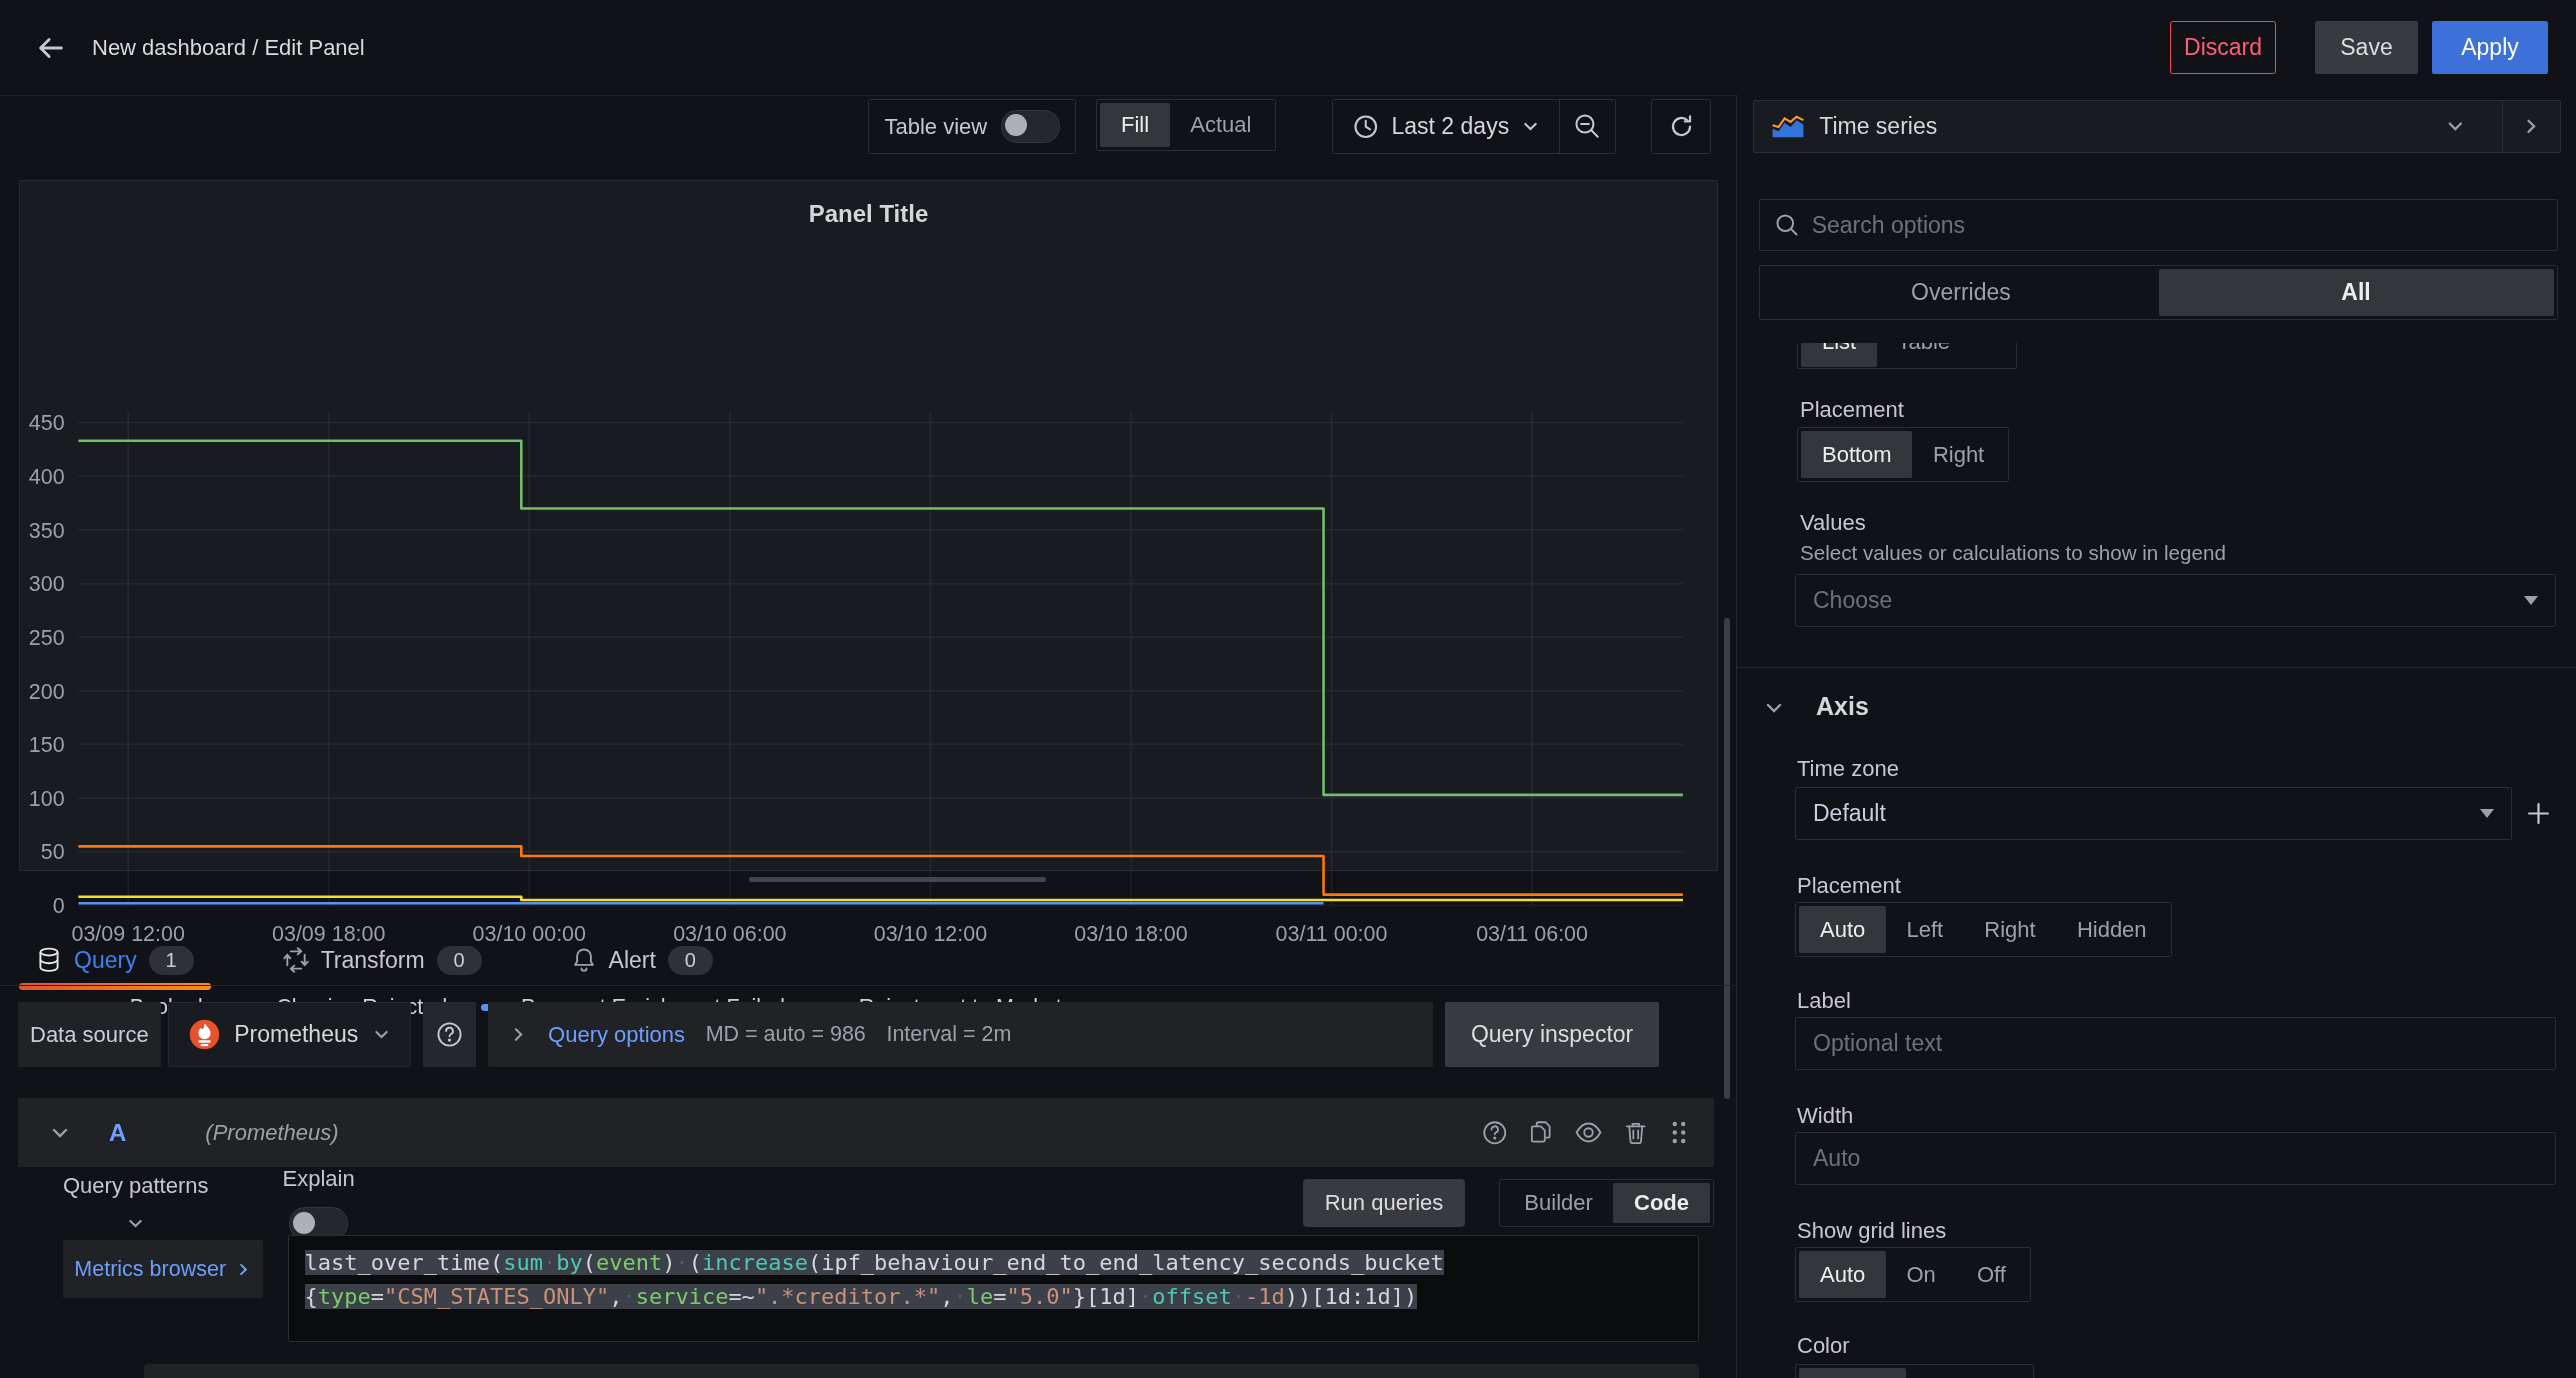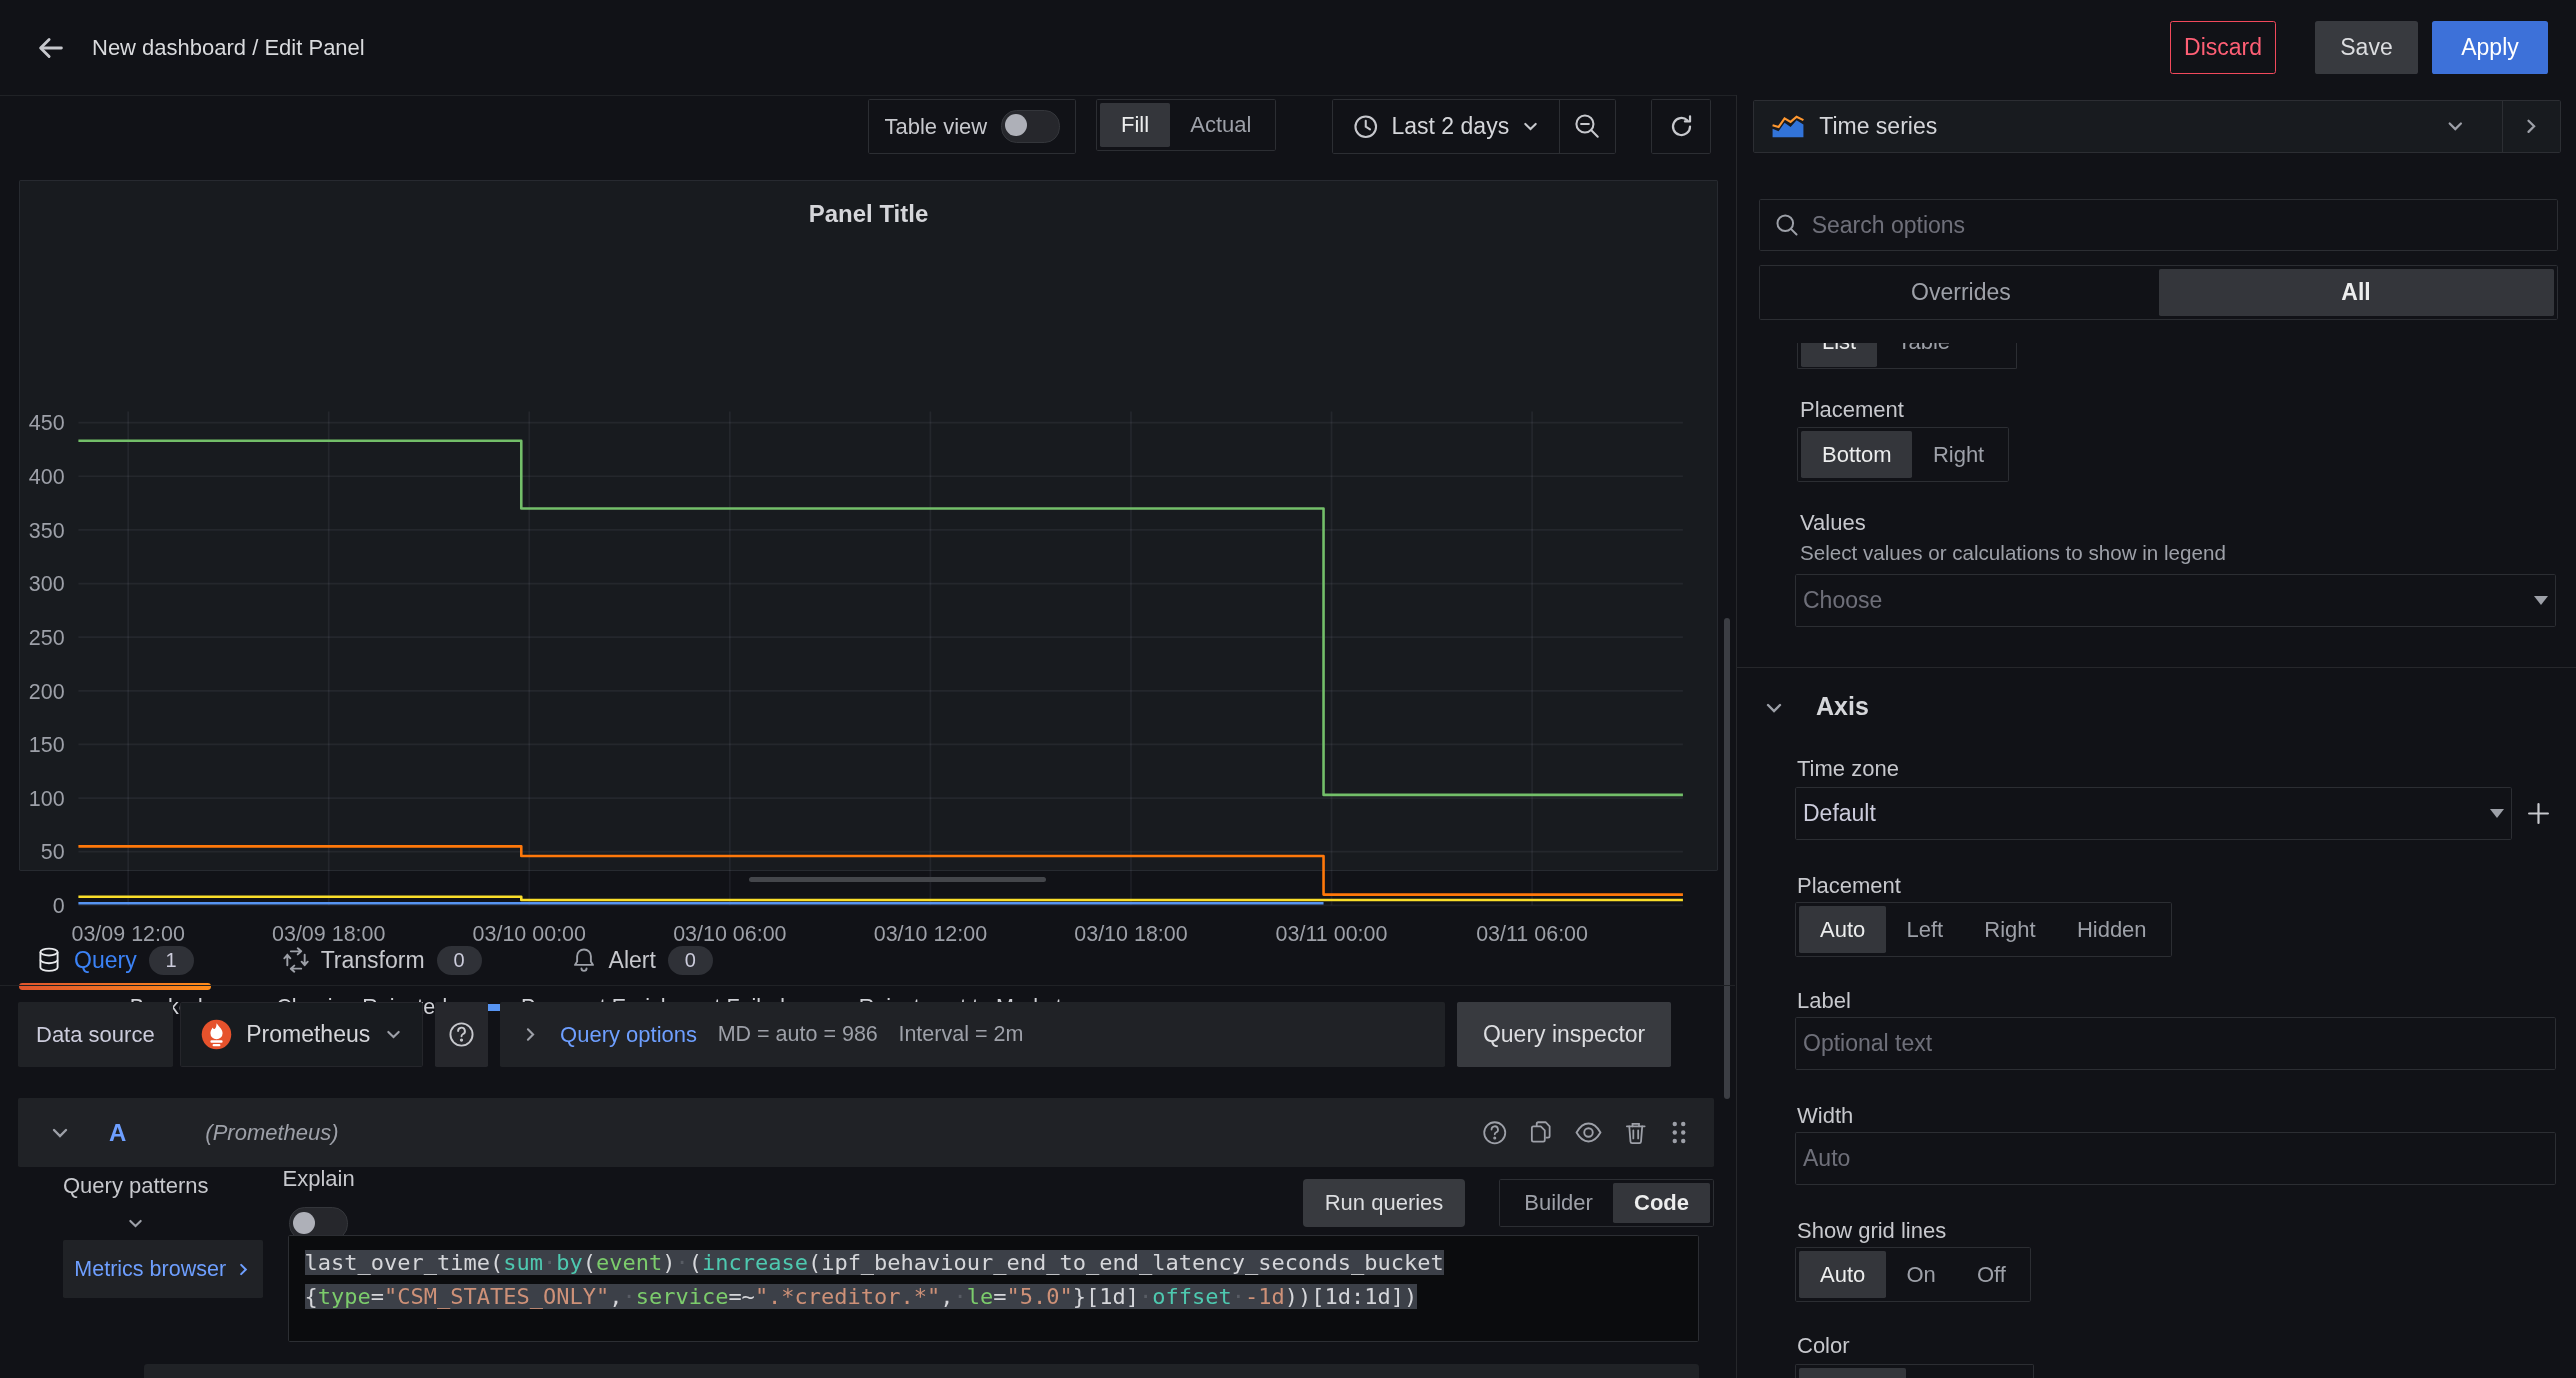--- a/index.html
+++ b/index.html
@@ -42,21 +42,21 @@
   .viz-caret{position:absolute;right:94px;}
   .viz-expand{position:absolute;right:0;top:0;width:57px;height:100%;border-left:0.9px solid #2c2e33;display:flex;align-items:center;justify-content:center;}
   .search-box{left:1759px;top:199px;width:799px;height:52px;border:0.9px solid #2c2e33;background:#111217;border-radius:1.7px;display:flex;align-items:center;gap:12px;padding:0 13.7px;box-sizing:border-box;}
   .placeholder{color:rgba(204,204,220,0.5);font-size:23px;}
   .opt-tabs{left:1759px;top:265px;width:799px;height:55px;}
   .opt-tabs .seg{flex:1;justify-content:center;font-size:23px;}
   .clip-box{left:1797px;top:343px;width:220px;height:26px;overflow:hidden;border-left:0.9px solid #2c2e33;border-right:0.9px solid #2c2e33;border-bottom:0.9px solid #2c2e33;border-radius:0 0 1.7px 1.7px;box-sizing:border-box;}
   .clip-inner{display:flex;padding:0 3.4px;transform:translateY(-26px);height:50px;align-items:stretch;}
   .flabel{font-size:22px;font-weight:500;color:#c7c8cd;}
   .fdesc{font-size:20.6px;color:#9da0a8;}
-  .select,.input{background:#111217;border:0.9px solid #2c2e33;border-radius:1.7px;height:53px;display:flex;align-items:center;padding:0 7px;font-size:23px;color:#ccccdc;box-sizing:border-box;justify-content:space-between;}
+  .select,.input{background:#111217;border:0.9px solid #2c2e33;border-radius:1.7px;height:53px;display:flex;align-items:center;padding:0 17px;font-size:23px;color:#ccccdc;box-sizing:border-box;justify-content:space-between;}
   .divider-h{background:#26272b;height:0.9px;}
   .section-title{font-size:25px;font-weight:600;color:#d5d6da;}
 
   
   .chart-panel{left:19px;top:180px;width:1699px;height:691px;background:#181b1f;border:0.9px solid rgba(204,204,220,0.09);border-radius:1.7px;box-sizing:border-box;}
   .chart-title{left:0;top:19px;width:100%;text-align:center;font-size:24px;font-weight:600;color:#d5d6da;}
   .legend-row{left:70px;top:814px;display:flex;gap:34px;align-items:center;}
   .legend-item{display:flex;align-items:center;gap:13.7px;cursor:pointer;}
   .legend-swatch{width:26px;height:7.7px;border-radius:3.4px;}
   .legend-label{font-size:21.5px;color:#d0d1d6;}
@@ -68,21 +68,21 @@
   .tabs-row{left:19px;top:935px;height:50px;display:flex;align-items:center;gap:55px;}
   .tab{display:flex;align-items:center;gap:12px;padding:0 17px;height:100%;position:relative;}
   .tab-label{font-size:23px;color:#c7c8cd;font-weight:500;}
   .tab.active .tab-label{color:#3b82f6;}
   .tab-badge{background:#2f3137;border-radius:14.6px;min-width:45px;height:29px;display:flex;align-items:center;justify-content:center;font-size:20px;color:#ccccdc;padding:0 6.9px;box-sizing:border-box;}
   .tab-underline{position:absolute;left:0;bottom:-5.2px;width:100%;height:6.9px;border-radius:3.4px;background:linear-gradient(90deg,#e0552d,#ff8c1a);}
   .tabs-sep{left:0;top:985px;width:1735px;height:0.9px;background:#202226;}
 
   
   .ds-row{left:18px;top:1002px;height:65px;display:flex;align-items:center;}
-  .chip{background:#202226;border-radius:1.7px;height:65px;display:flex;align-items:center;padding:0 18px;font-size:22px;font-weight:500;color:#ccccdc;box-sizing:border-box;}
+  .chip{background:#202226;border-radius:1.7px;height:65px;display:flex;align-items:center;padding:0 12px;font-size:22px;font-weight:500;color:#ccccdc;box-sizing:border-box;}
   .ds-select{margin-left:6.9px;background:#181b1f;border:0.9px solid #25262b;border-radius:1.7px;height:65px;display:flex;align-items:center;gap:13.7px;padding:0 19px;box-sizing:border-box;}
   .ds-name{font-size:23px;color:#d5d6da;}
   .help-btn{margin-left:12px;width:53px;height:65px;background:#26272c;border-radius:1.7px;display:flex;align-items:center;justify-content:center;}
   .qo-bar{margin-left:12px;width:945px;height:65px;background:#202226;border-radius:1.7px;display:flex;align-items:center;gap:20.6px;padding:0 20.6px;box-sizing:border-box;}
   .qo-link{font-size:22px;font-weight:500;color:#6e9fff;}
   .qo-meta{font-size:21.5px;color:#9da0a8;}
   .inspector-btn{margin-left:12px;height:65px;background:#383a3f;border-radius:1.7px;display:flex;align-items:center;padding:0 26px;font-size:23px;font-weight:500;color:#dcdde0;}
 
   
   .q-header{left:18px;top:1098px;width:1696px;height:69px;background:#202226;border-radius:1.7px;display:flex;align-items:center;box-sizing:border-box;}

